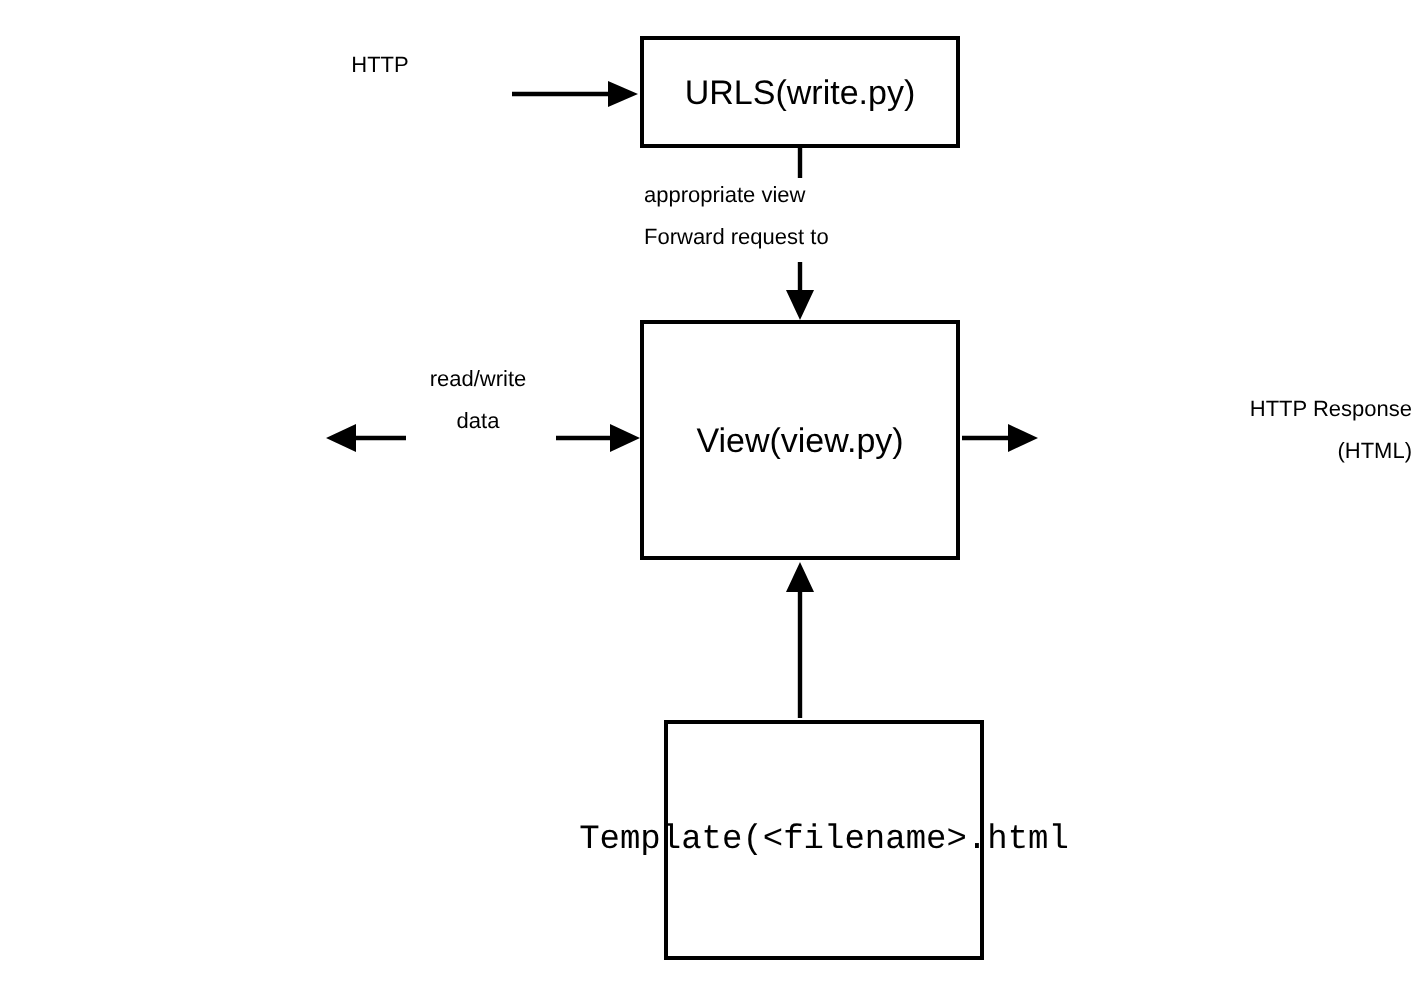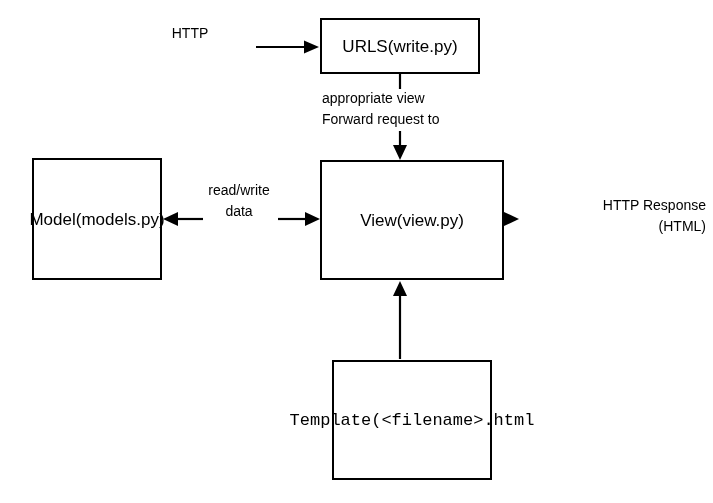--- a/index.html
+++ b/index.html
@@ -39,25 +39,25 @@
     display: flex;
     flex-direction: row;
     align-items: center;
     justify-content: center;
     text-align: center;
     font-size: 17px;
     line-height: 21px;
   }
   .box-urls     { left: 320px; top: 18px;  width: 160px; height: 56px; }
   .box-model    { left: 32px;  top: 158px; width: 130px; height: 122px; }
-  .box-view     { left: 320px; top: 160px; width: 184px; height: 120px; }
+  .box-view     { left: 320px; top: 160px; width: 160px; height: 120px; }
   .box-template { left: 332px; top: 360px; width: 160px; height: 120px; font-family: Liberation Mono, monospace; }
   .label {
     position: absolute;
-    font-size: 14px;
+    font-size: 11px;
     line-height: 21px;
     white-space: nowrap;
   }
   .label-http-request  { left: 130px; top: 23px;  width: 120px; text-align: center; }
   .label-forward       { left: 322px; top: 88px;  width: 170px; text-align: left; }
   .label-read-write    { left: 186px; top: 180px; width: 106px; text-align: center; }
   .label-http-response { left: 518px; top: 195px; width: 188px; text-align: right; }
 </style>
 </head>
 <body>
@@ -112,24 +112,20 @@
   <div class="label label-http-response">
     <div>HTTP Response</div>
     <div>(HTML)</div>
   </div>
 
   <div class="box box-urls">
     <div>URLS</div>
     <div>(write.py)</div>
   </div>
 
-  <div class="box box-model">
-    <div>Model</div>
-    <div>(models.py)</div>
-  </div>
 
   <div class="box box-view">
     <div>View</div>
     <div>(view.py)</div>
   </div>
 
   <div class="box box-template">
     <div>Template</div>
     <div>(&lt;filename&gt;.html</div>
   </div>

